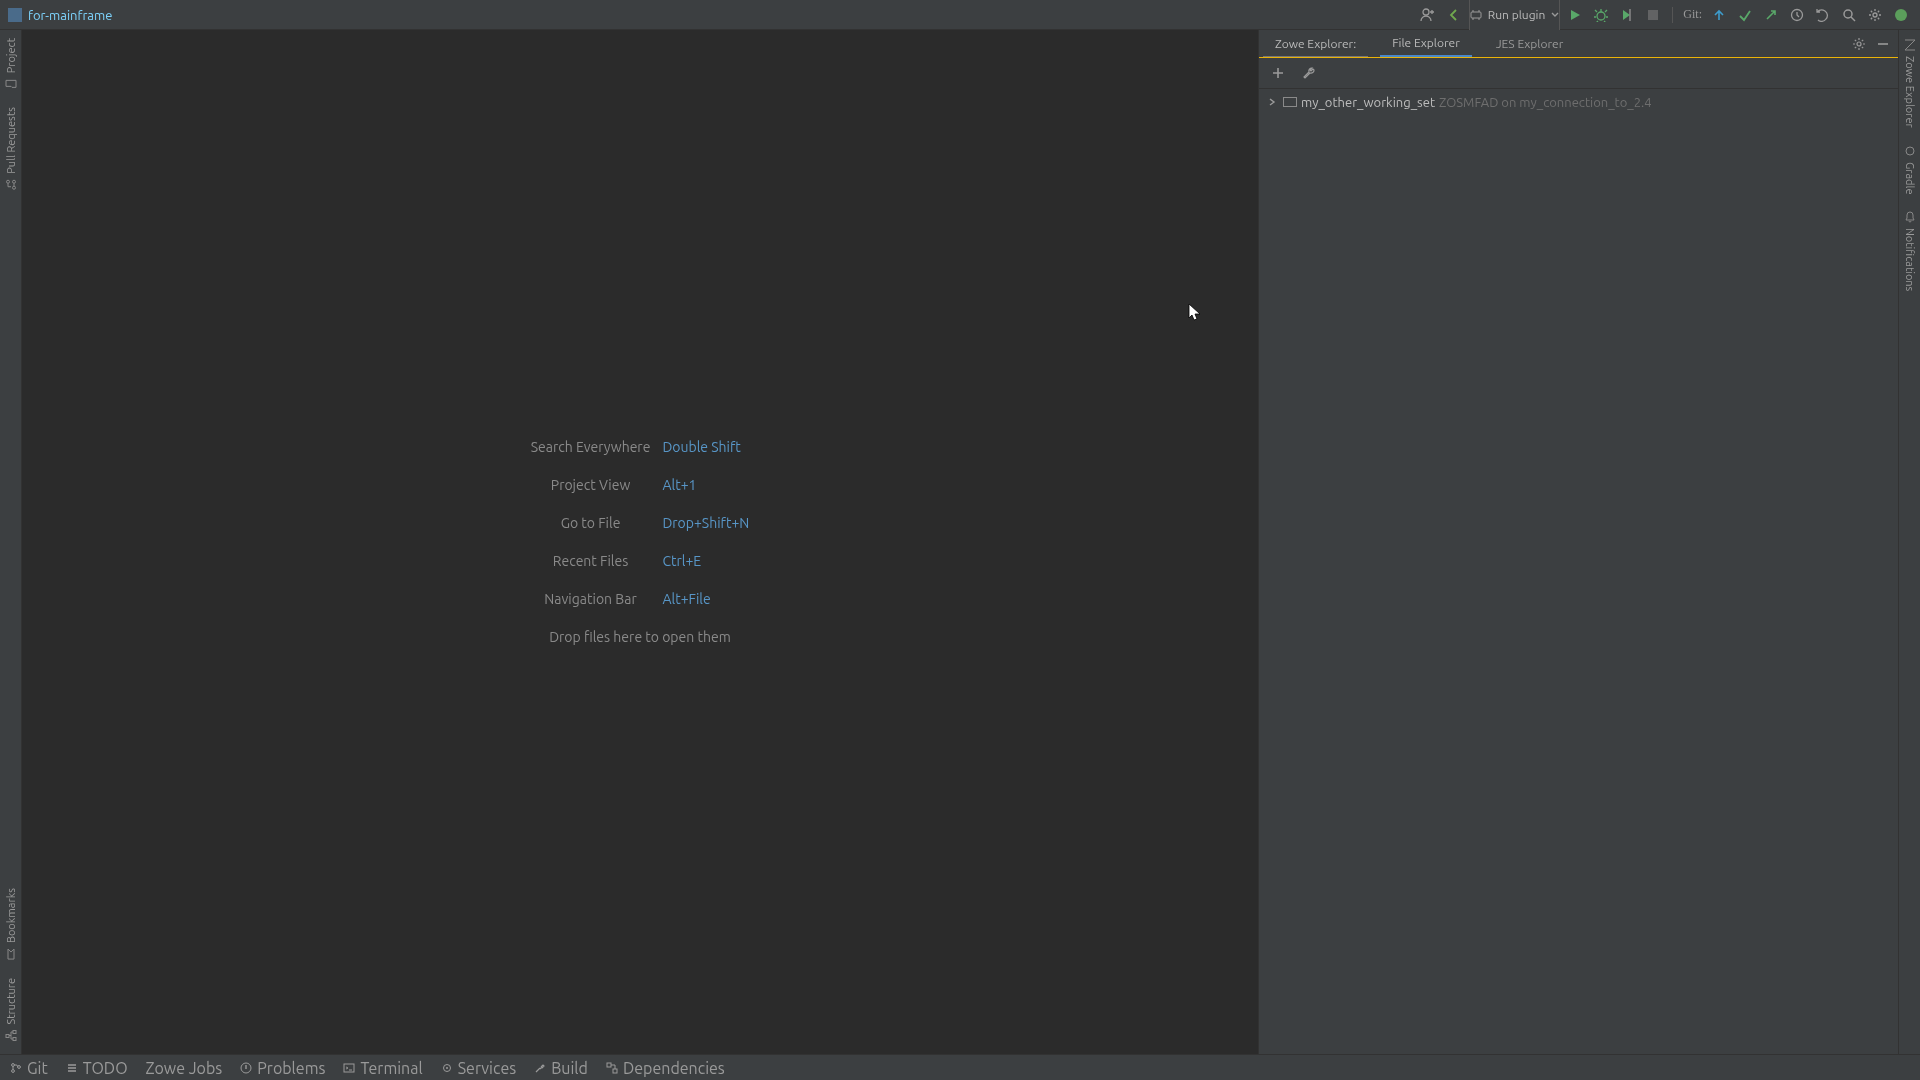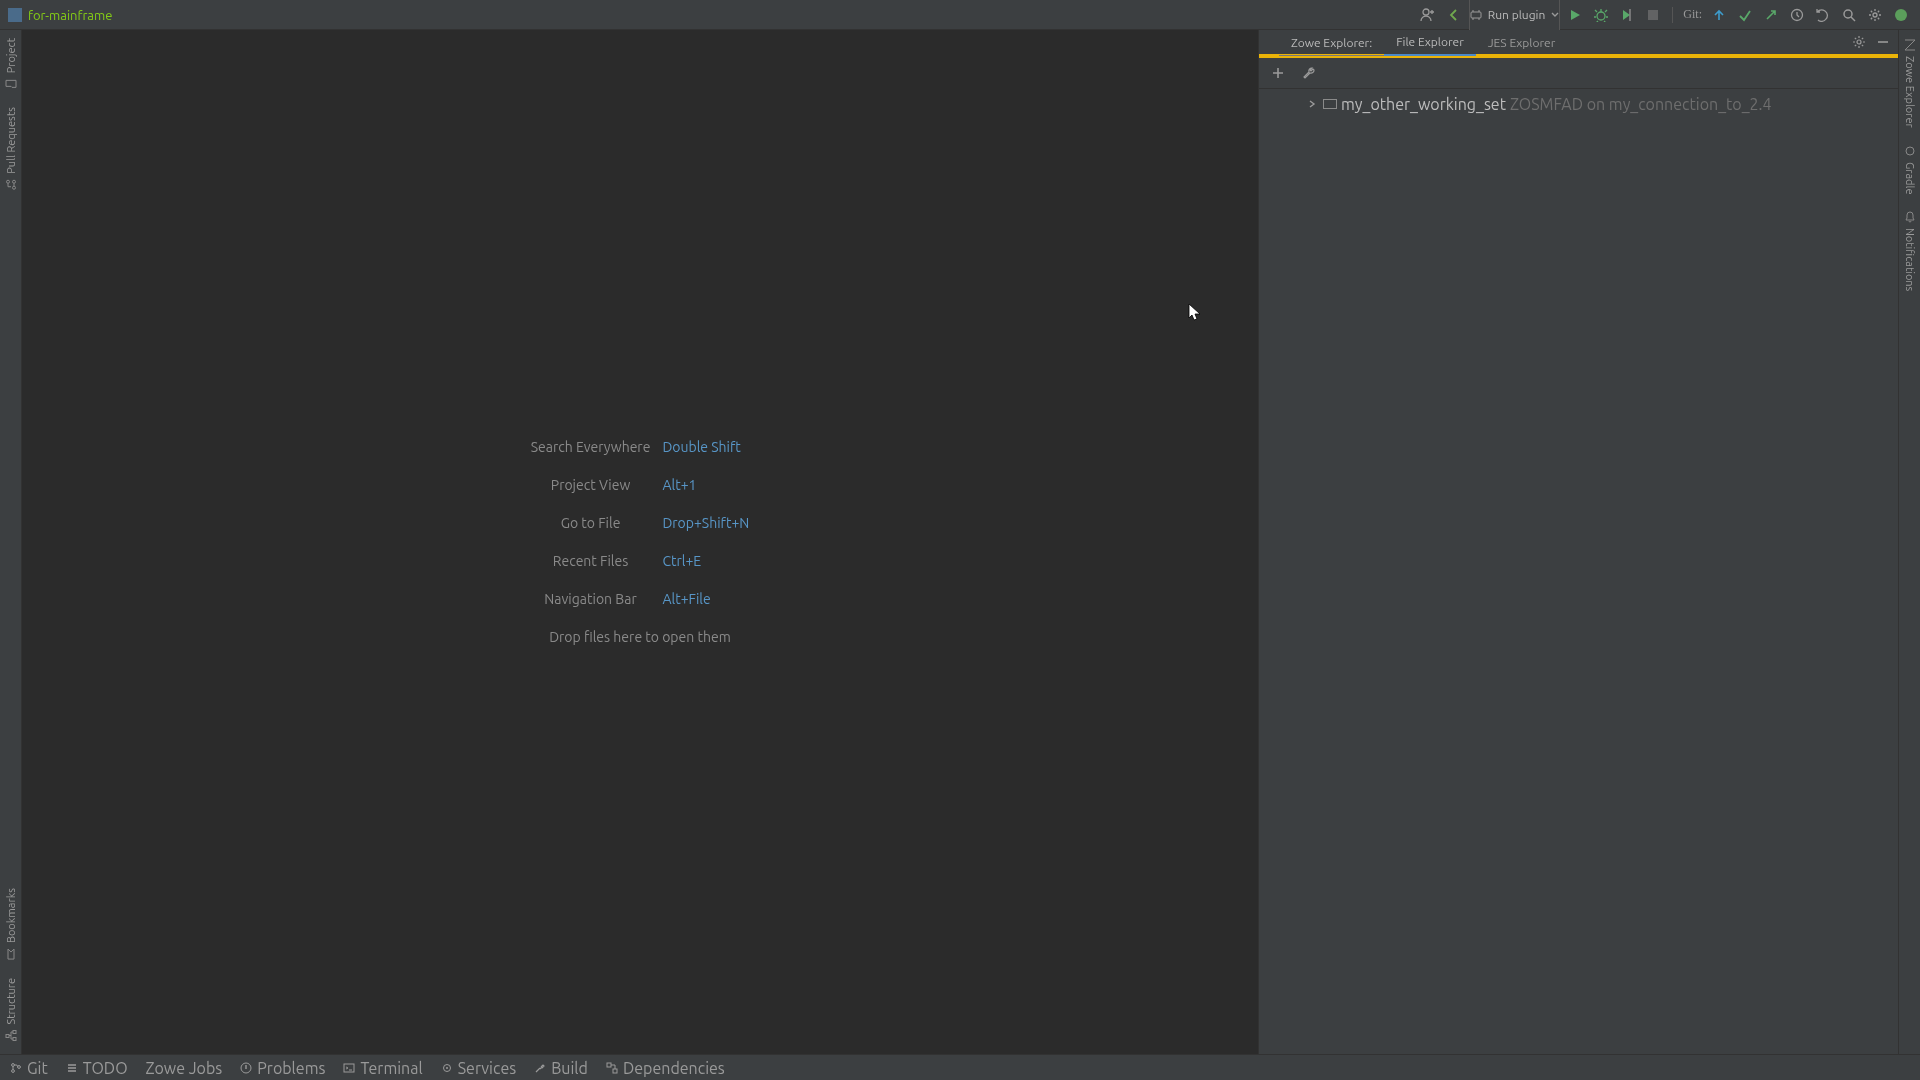--- a/index.html
+++ b/index.html
@@ -21,21 +21,21 @@
   padding: 0 8px;
   border-bottom: 1px solid #323232;
   justify-content: space-between;
 }
 .titlebar-left { display:flex; align-items:center; gap:6px; }
 .proj-icon {
   width:14px; height:14px;
   background:#4a6b8a;
   display:inline-block;
 }
-.titlebar-title { color:#84cc16; font-size:13px; }
+.titlebar-title { color:#7dd3fc; font-size:13px; }
 .titlebar-right { display:flex; align-items:center; gap:4px; }
 .tb-btn {
   width:22px; height:22px;
   display:flex; align-items:center; justify-content:center;
   color:#a0a0a0;
   font-size:14px;
   cursor:pointer;
 }
 .run-config {
   display:flex; align-items:center; gap:6px;
@@ -108,23 +108,23 @@
   width:640px;
   background:#3c3f41;
   display:flex;
   flex-direction:column;
   border-left:1px solid #323232;
 }
 .panel-tabs {
   display:flex;
   align-items:center;
   height:28px;
-  border-bottom:4px solid #eab308;
-  padding-left:20px;
-  gap:0;
+  border-bottom:1px solid #eab308;
+  padding-left:4px;
+  gap:12px;
 }
 .panel-tab {
   padding:6px 12px;
   color:#9a9a9a;
   font-size:12px;
   cursor:pointer;
 }
 .panel-tab.active {
   color:#bbbbbb;
   border-bottom:2px solid #4a88c7;
@@ -142,22 +142,21 @@
 .panel-toolbar {
   display:flex; align-items:center;
   padding:4px 8px;
   gap:8px;
   border-bottom:1px solid #323232;
 }
 .panel-toolbar .panel-tool { color:#999; }
 
 .tree {
   padding:4px 0;
-  font-size:16px;
-  margin-left:40px;
+  font-size:13px;
 }
 .tree-row {
   display:flex; align-items:center;
   padding:2px 8px 2px 6px;
   gap:4px;
   cursor:pointer;
 }
 .chevron {
   width:14px; display:inline-flex; justify-content:center; color:#888;
 }

